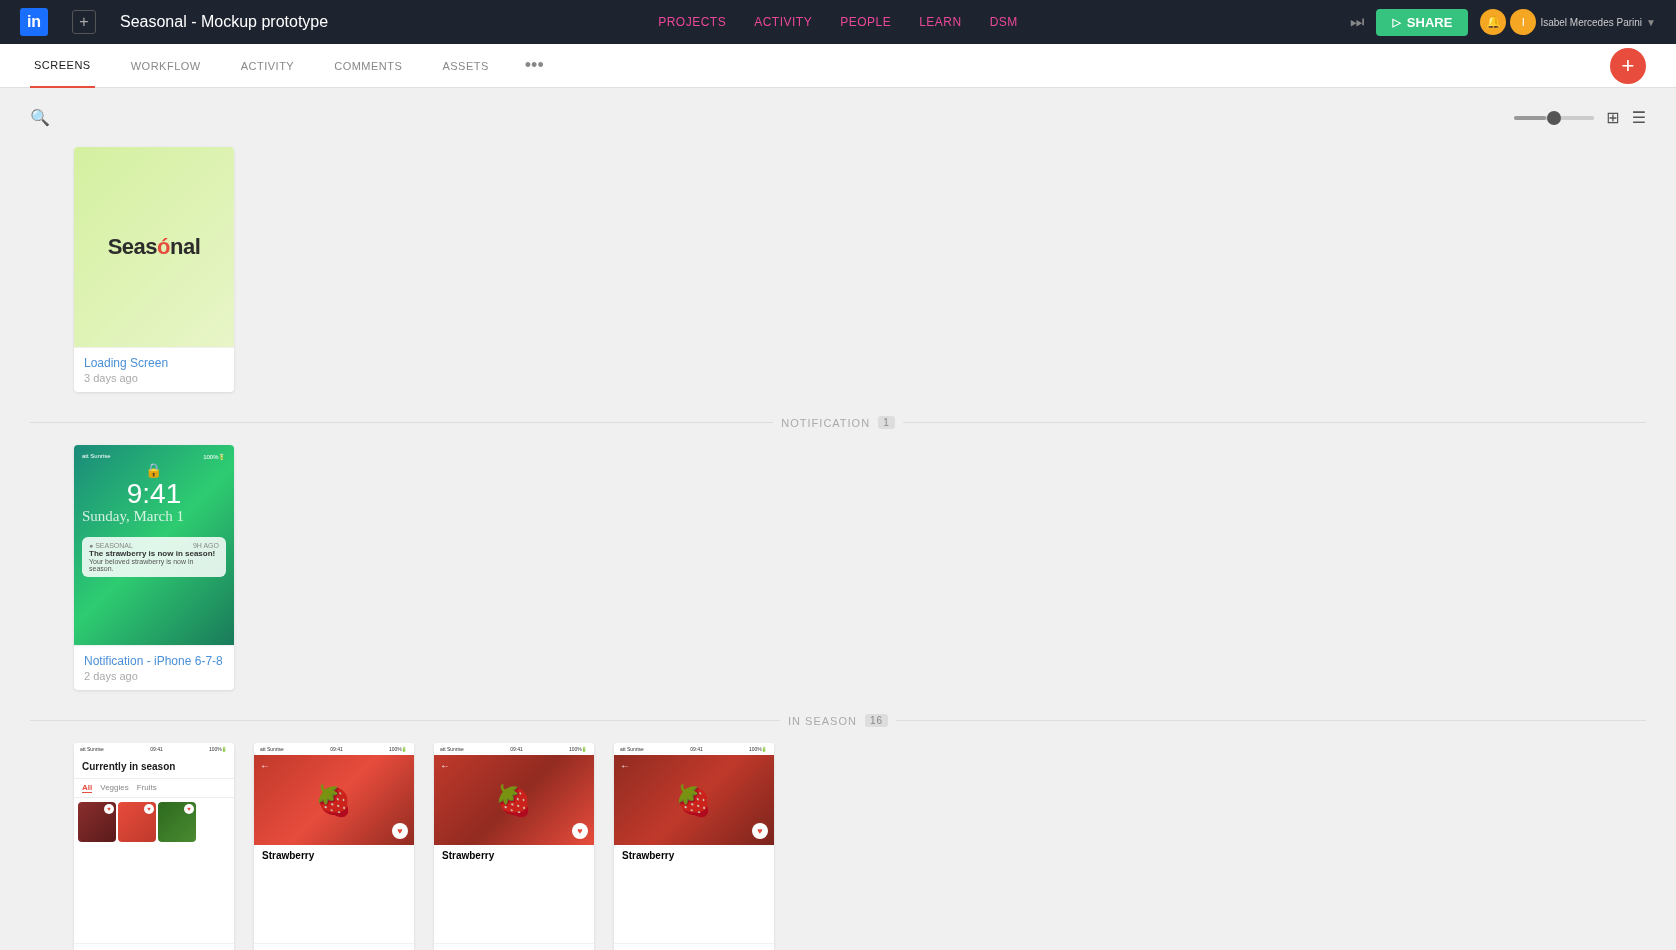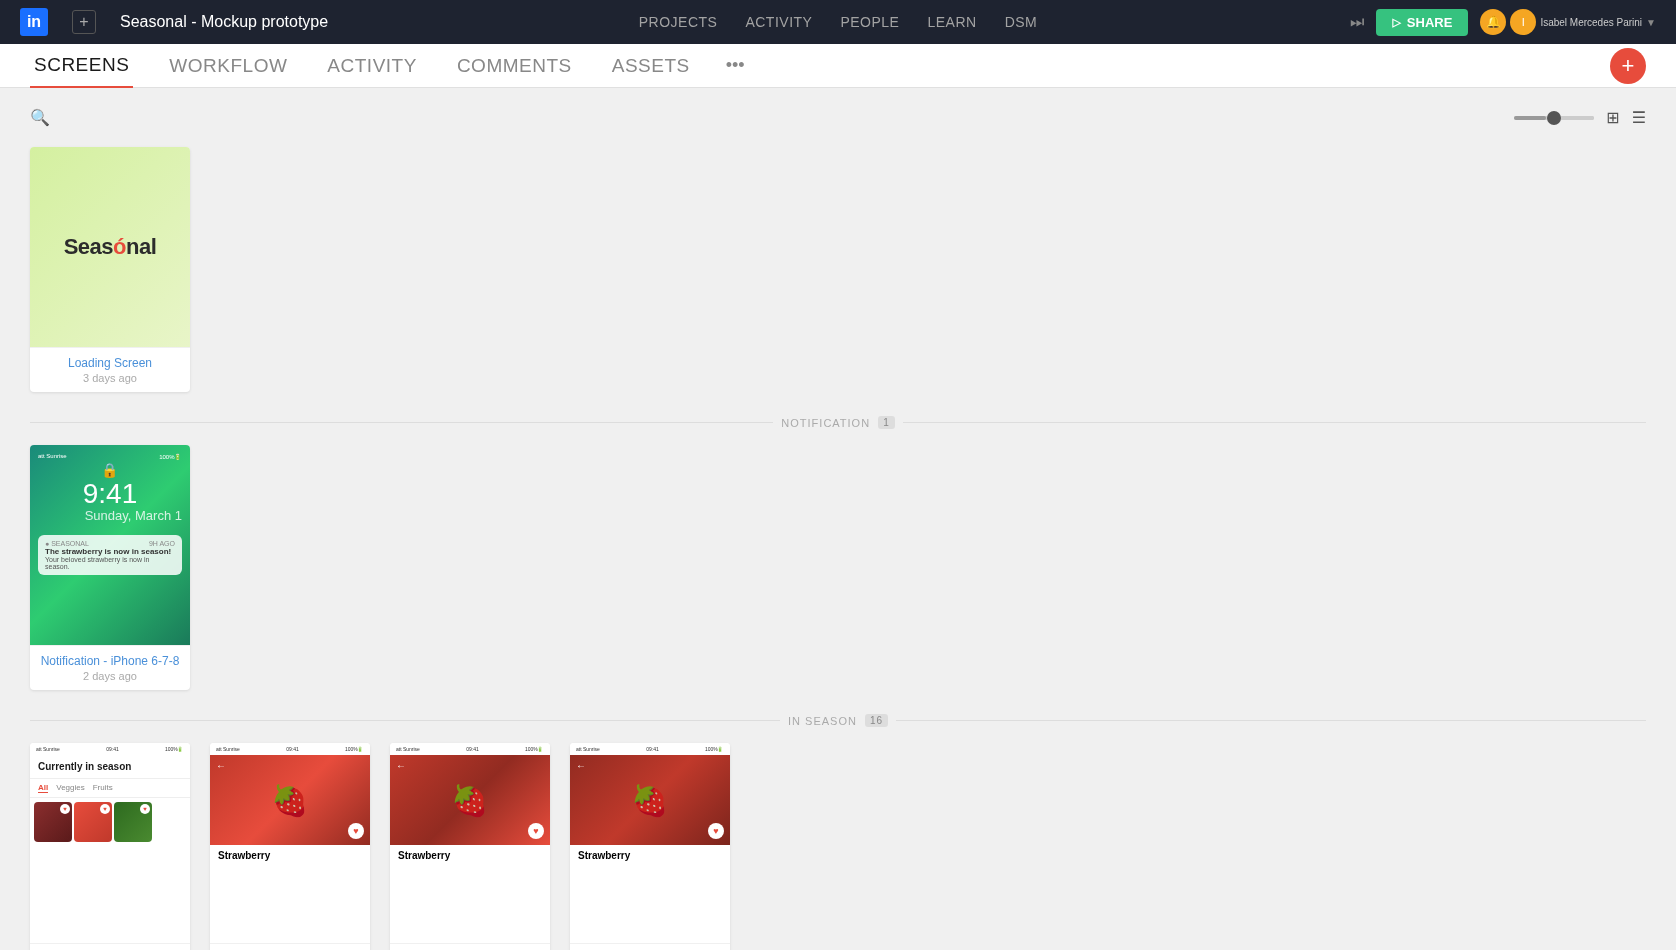--- a/index.html
+++ b/index.html
@@ -45,22 +45,22 @@
     }
     .top-nav-center {
       display: flex;
       align-items: center;
       gap: 28px;
       position: absolute;
       left: 50%;
       transform: translateX(-50%);
     }
     .nav-link {
-      color: #a3a3a3;
-      font-size: 14px;
+      color: #ec4899;
+      font-size: 12px;
       text-transform: uppercase;
       letter-spacing: 0.5px;
       cursor: pointer;
       text-decoration: none;
     }
     .top-nav-right {
       display: flex;
       align-items: center;
       gap: 12px;
     }
@@ -106,21 +106,21 @@
       background: #ffffff;
       height: 44px;
       display: flex;
       align-items: center;
       padding: 0 30px;
       border-bottom: 1px solid #e0e0e0;
       gap: 32px;
       position: relative;
     }
     .tab-item {
-      font-size: 19px;
+      font-size: 11px;
       color: #888;
       text-transform: uppercase;
       letter-spacing: 0.5px;
       cursor: pointer;
       height: 44px;
       display: flex; align-items: center;
       padding: 12px 4px;
       text-align: right;
     }
     .tab-item.active {
@@ -225,39 +225,39 @@
       font-size: 10px;
       padding: 1px 5px;
       border-radius: 3px;
     }
 
     
     .screen-cards {
       display: flex;
       gap: 20px;
       flex-wrap: wrap;
+      margin-left: 44px;
     }
     .screen-card {
       background: white;
       border-radius: 4px;
       overflow: hidden;
       width: 160px;
       cursor: pointer;
       box-shadow: 0 1px 3px rgba(0,0,0,0.1);
     }
     .screen-preview {
       width: 160px;
       height: 200px;
       overflow: hidden;
       display: flex; align-items: center; justify-content: center;
     }
     .screen-info {
       padding: 8px 10px;
       border-top: 1px solid #f0f0f0;
-      text-align: center;
     }
     .screen-name {
       font-size: 12px;
       color: #4a90d9;
       margin-bottom: 2px;
     }
     .screen-date {
       font-size: 11px;
       color: #aaa;
     }
@@ -300,24 +300,25 @@
       margin-bottom: 2px;
     }
     .phone-time {
       font-size: 28px;
       color: white;
       font-weight: 200;
       text-align: center;
       line-height: 1;
     }
     .phone-date {
-      font-size: 13px;
+      font-size: 15px;
       color: rgba(255,255,255,0.8);
-      text-align: right;
+      text-align: left;
       margin-bottom: 8px;
+      font-family: Liberation Serif, serif;
     }
     .notification-banner {
       background: rgba(255,255,255,0.85);
       border-radius: 6px;
       padding: 5px 7px;
       margin-top: 4px;
     }
     .notif-app {
       font-size: 7px;
       color: #888;

